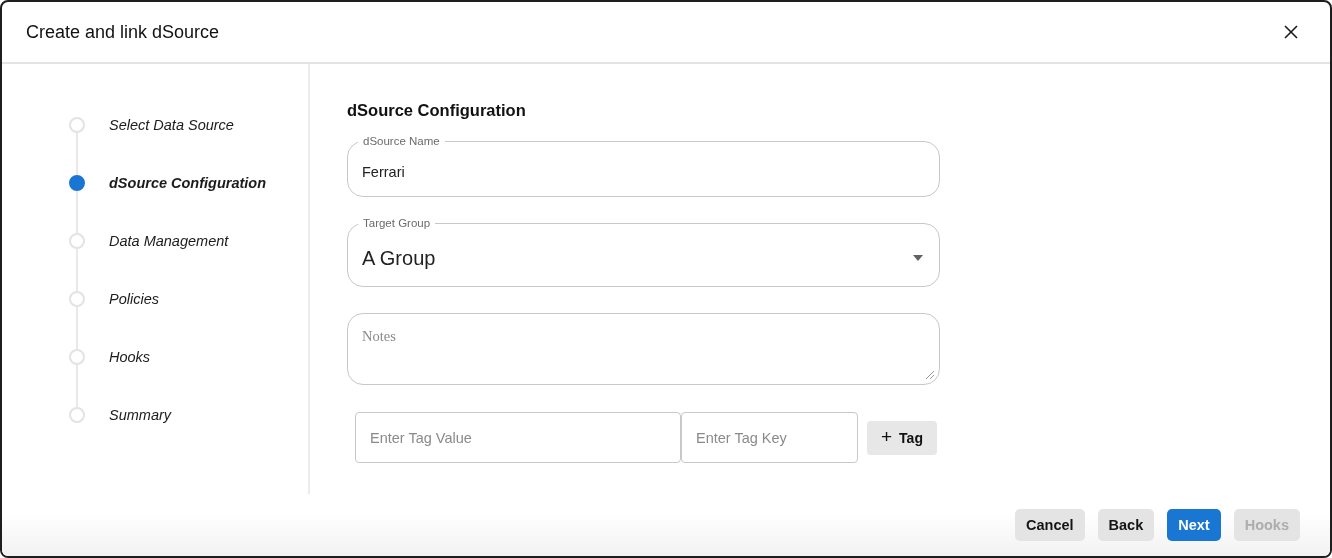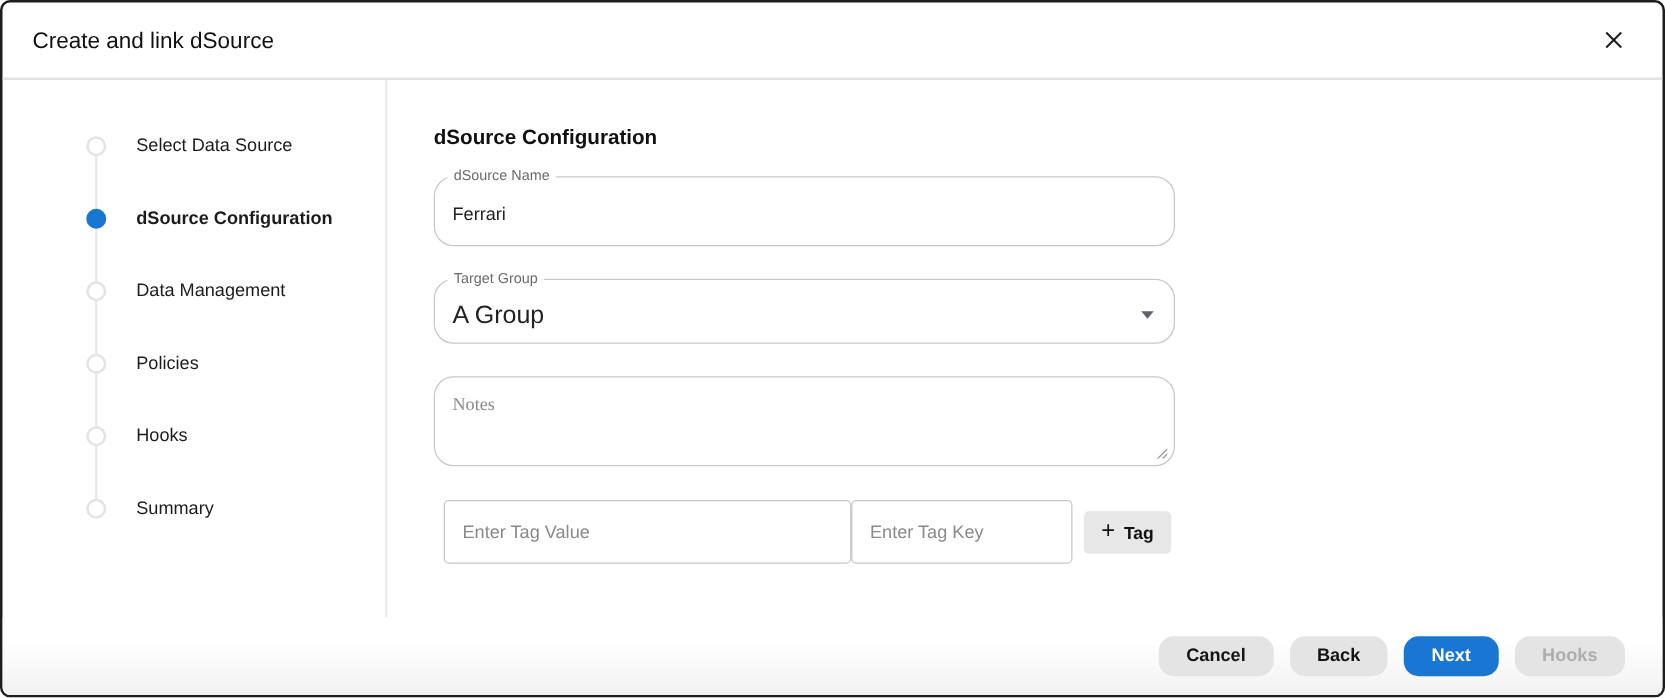--- a/index.html
+++ b/index.html
@@ -33,21 +33,21 @@
   }
 
   
   .content { flex: 1; display: flex; min-height: 0; }
 
   .stepper-panel {
     width: 308px; flex-shrink: 0;
     border-right: 2px solid #ececec;
     position: relative;
   }
-  .stepper { position: relative; padding-top: 24px; }
+  .stepper { position: relative; padding-top: 32px; font-style: italic; }
   .stepper-line {
     position: absolute; left: 74px; top: 59px;
     width: 2px; height: 290px; background: #e9e9e9;
   }
   .step-item {
     height: 58px; display: flex; align-items: center;
     padding-left: 67px; position: relative; cursor: pointer;
   }
   .step-dot {
     width: 16px; height: 16px; border-radius: 50%;
@@ -80,21 +80,21 @@
   .name-field input {
     width: 100%; height: 100%;
     border: none; outline: none; background: transparent;
     padding: 6px 14px 0 14px;
     font-family: "Liberation Sans", sans-serif;
     font-size: 14.5px; color: #222;
     border-radius: 4px;
   }
 
   .group-field {
-    margin-top: 26px; height: 52px;
+    margin-top: 26px; height: 64px;
     display: flex; align-items: center;
     padding: 6px 16px 0 14px; cursor: pointer;
   }
   .select-value { flex: 1; font-size: 20px; color: #222; }
   .chevron-down {
     width: 0; height: 0;
     border-left: 5px solid transparent;
     border-right: 5px solid transparent;
     border-top: 6px solid #5f6368;
   }
@@ -136,22 +136,22 @@
   .tag-btn .tag-btn-label { font-size: 14px; font-weight: bold; color: #111; }
 
   
   .footer {
     height: 62px; flex-shrink: 0;
     display: flex; align-items: center; justify-content: flex-end;
     gap: 13px; padding-right: 30px;
     background: linear-gradient(to bottom, #ffffff 30%, #f2f2f2 100%);
   }
   .btn {
-    height: 32px; padding: 0 22px;
-    border: none; border-radius: 12px;
+    height: 32px; padding: 0 11px;
+    border: none; border-radius: 5px;
     font-family: "Liberation Sans", sans-serif;
     font-size: 14.5px; font-weight: bold;
     cursor: pointer;
   }
   .btn-gray { background: #e4e4e4; color: #141414; }
   .btn-primary { background: #1976d2; color: #ffffff; }
   .btn-disabled { background: #e4e4e4; color: #adadad; cursor: default; }
 </style>
 </head>
 <body>

